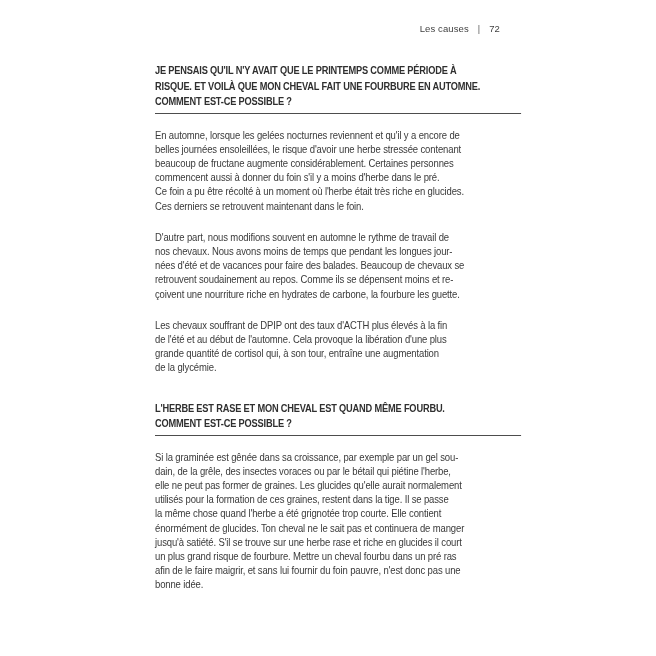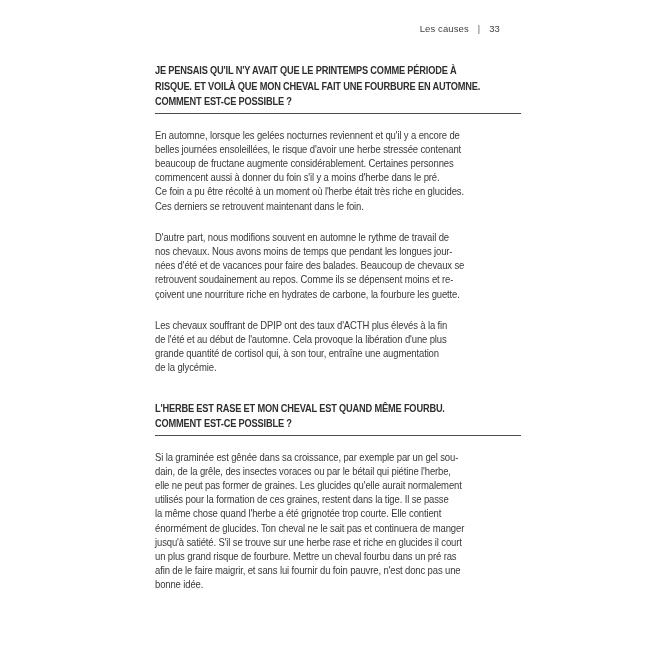--- a/index.html
+++ b/index.html
@@ -73,21 +73,21 @@
   }
 </style>
 </head>
 <body>
 
 <div class="page">
 
   <div class="running-head">
     <span>Les causes</span>
     <span class="sep">|</span>
-    <span>33</span>
+    <span>72</span>
   </div>
 
   <div class="content condense">
 
     <h2 class="qhead">JE PENSAIS QU'IL N'Y AVAIT QUE LE PRINTEMPS COMME PÉRIODE À
 RISQUE. ET VOILÀ QUE MON CHEVAL FAIT UNE FOURBURE EN AUTOMNE.
 COMMENT EST-CE POSSIBLE ?</h2>
 
     <p class="para first-after-head">En automne, lorsque les gelées nocturnes reviennent et qu'il y a encore de
 belles journées ensoleillées, le risque d'avoir une herbe stressée contenant

